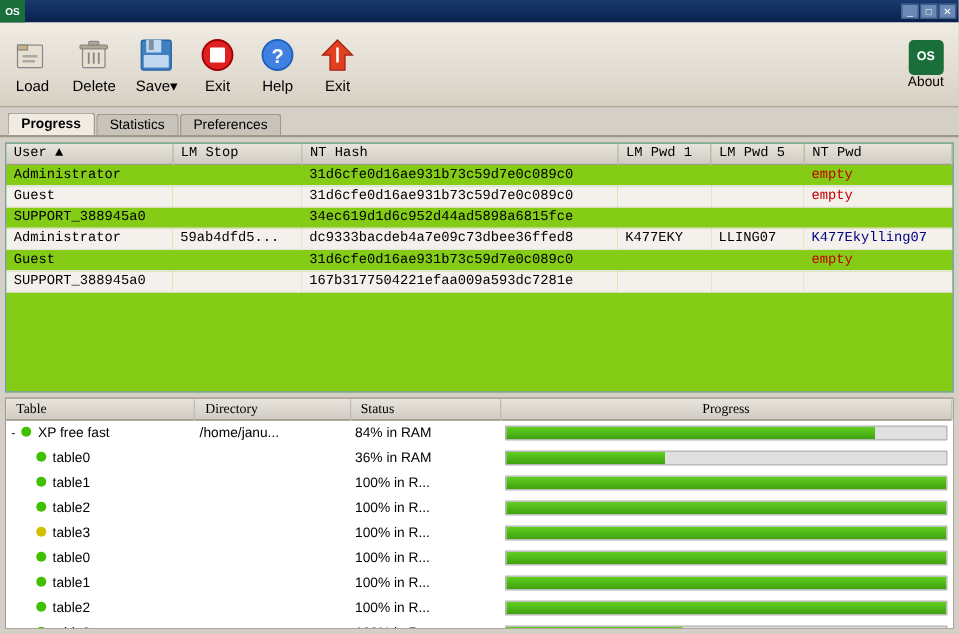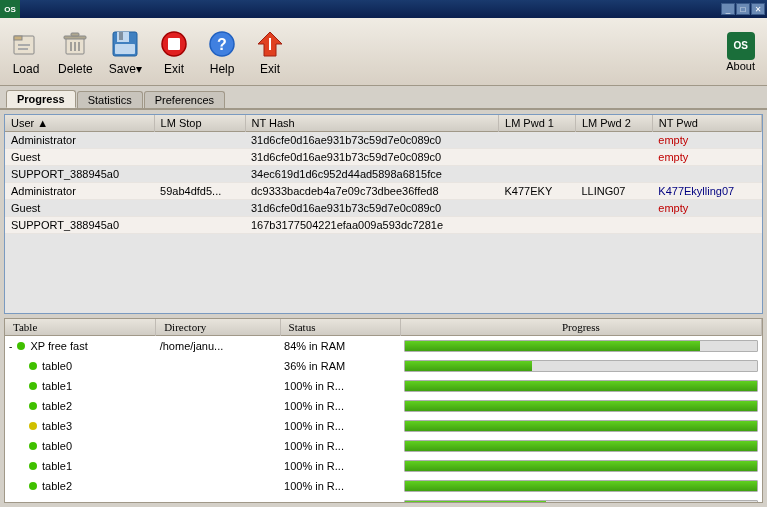--- a/index.html
+++ b/index.html
@@ -120,23 +120,24 @@
       padding: 4px;
       height: calc(507px - 18px - 68px - 24px);
       display: flex;
       flex-direction: column;
       gap: 4px;
     }
 
     
     #top-table-container {
       border: 1px solid #7a9ac0;
-      background: #e5e5e5;
+      background: #84cc16;
       flex: 0 0 200px;
       overflow: auto;
+      font-family: Liberation Mono, monospace;
     }
     table.data-table {
       width: 100%;
       border-collapse: collapse;
       font-size: 11px;
     }
     table.data-table thead tr {
       background: linear-gradient(to bottom, #e8e4dc, #d0ccc4);
       border-bottom: 1px solid #a09888;
     }
@@ -310,21 +311,21 @@
 <div id="main">
 
   <div id="top-table-container">
     <table class="data-table">
       <thead>
         <tr>
           <th>User ▲</th>
           <th>LM Stop</th>
           <th>NT Hash</th>
           <th>LM Pwd 1</th>
-          <th>LM Pwd 2</th>
+          <th>LM Pwd 5</th>
           <th>NT Pwd</th>
         </tr>
       </thead>
       <tbody id="user-table-body">
       <tr>
     <td>Administrator</td>
     <td></td>
     <td>31d6cfe0d16ae931b73c59d7e0c089c0</td>
     <td></td>
     <td></td>

